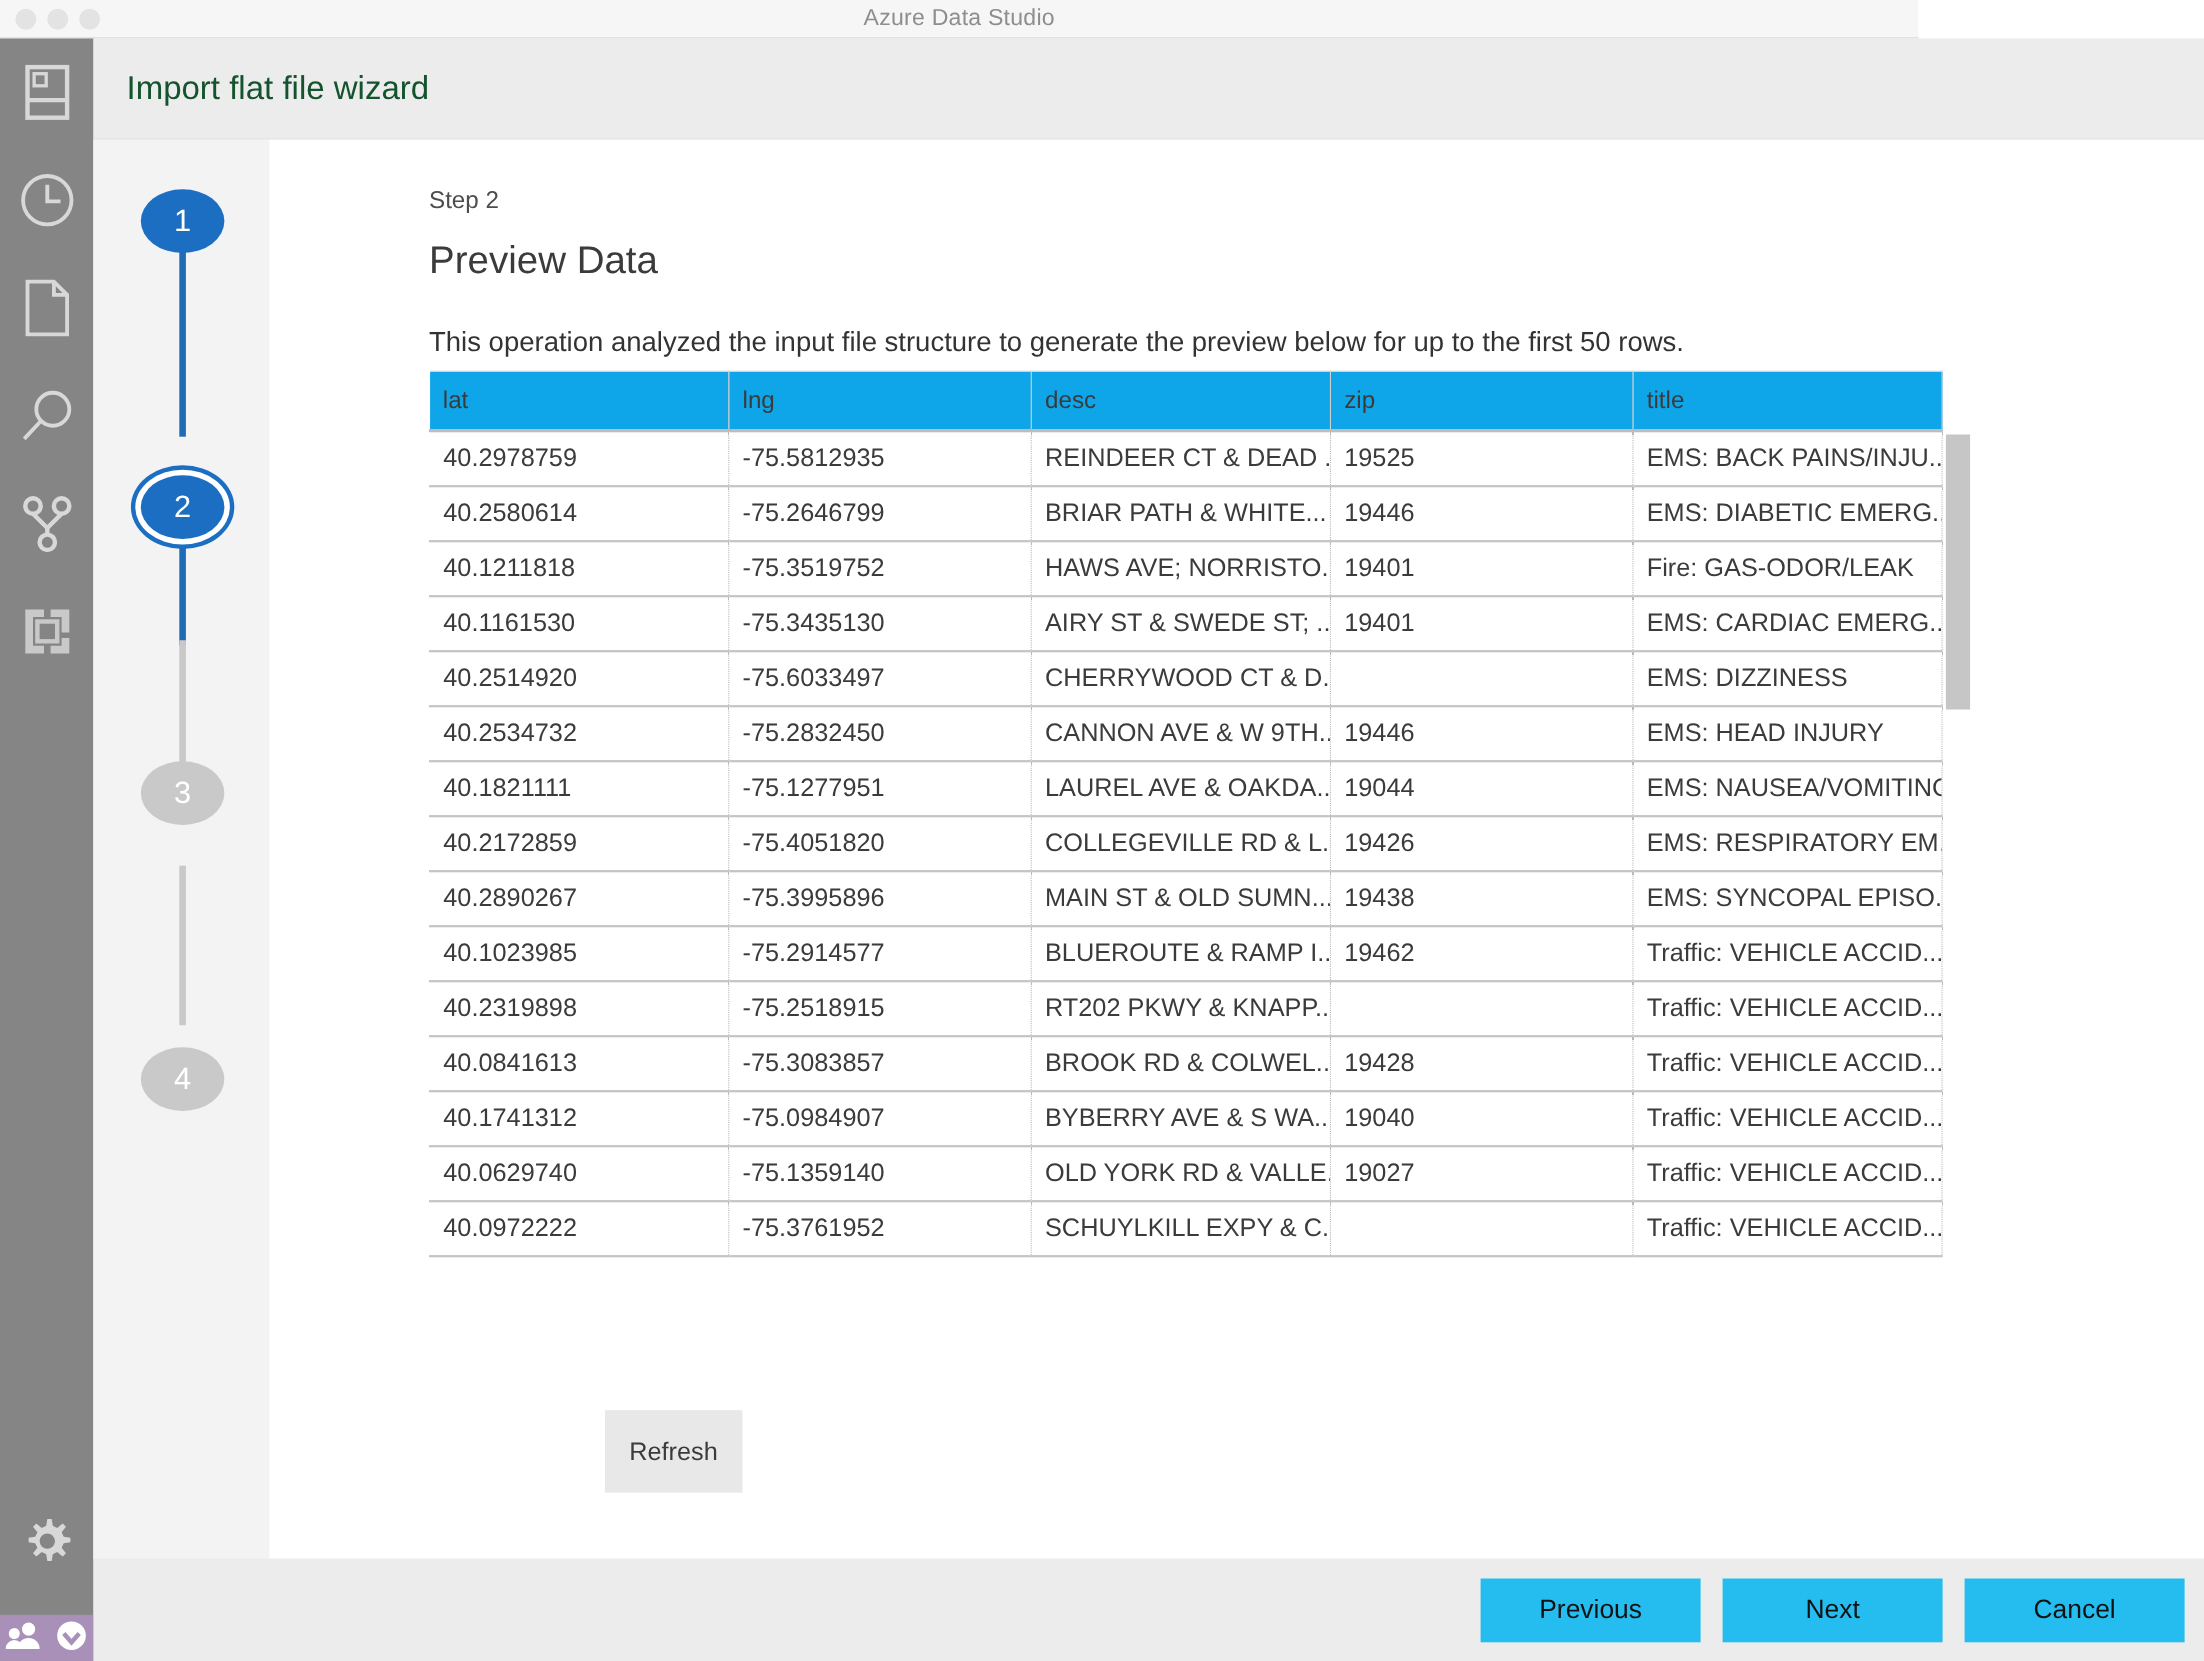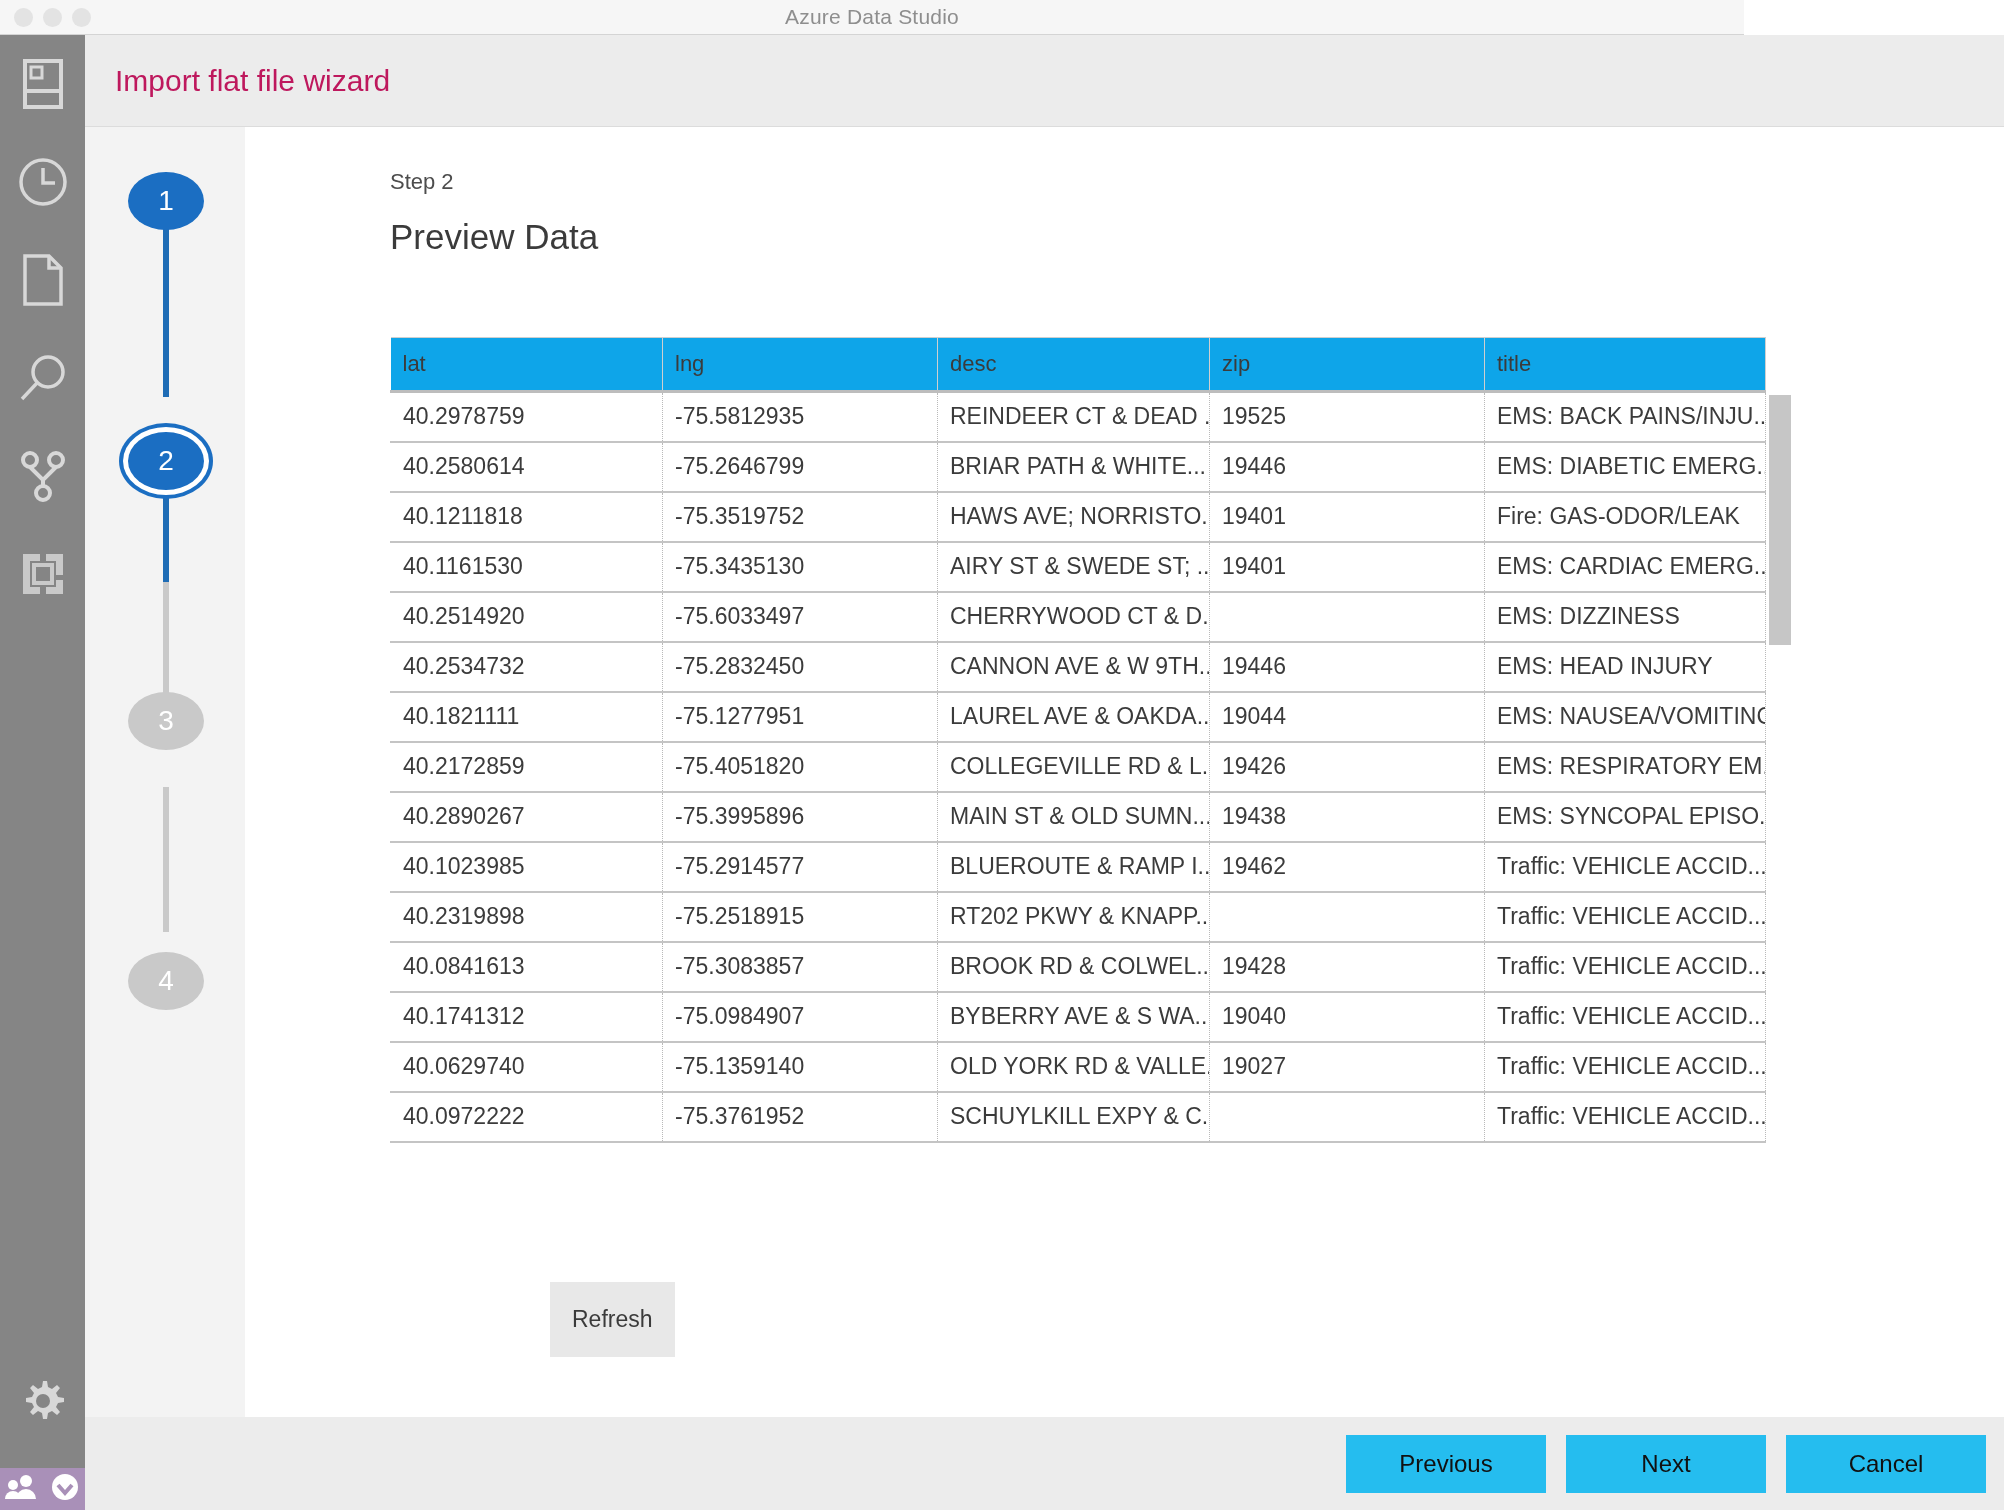--- a/index.html
+++ b/index.html
@@ -56,21 +56,21 @@
   
   .wiz-header {
     position: absolute; left: 85px; top: 35px;
     width: 1919px; height: 92px;
     background: #ececec;
     border-bottom: 1px solid #dcdcdc;
     display: flex; align-items: center;
   }
   .wiz-title {
     margin-left: 30px;
-    font-size: 30px; color: #be185d; font-weight: 400;
+    font-size: 30px; color: #14532d; font-weight: 400;
   }
 
   
   .wiz-body {
     position: absolute; left: 85px; top: 127px;
     width: 1919px; height: 1290px;
     background: #f3f3f3;
   }
   .steps-rail {
     position: absolute; left: 0; top: 0;
@@ -314,20 +314,21 @@
       </div>
       <div class="step-node" style="top:825px;">
         <span>4</span>
       </div>
     </div>
   </div>
 
   <div class="panel">
     <div class="step-label">Step 2</div>
     <div class="page-title">Preview Data</div>
+    <div class="desc-text">This operation analyzed the input file structure to generate the preview below for up to the first 50 rows.</div>
 
     <div class="table-wrap">
       <table>
         <colgroup>
           <col class="col-lat">
             <col class="col-lng">
             <col class="col-desc">
             <col class="col-zip">
             <col class="col-ttl">
         </colgroup>

